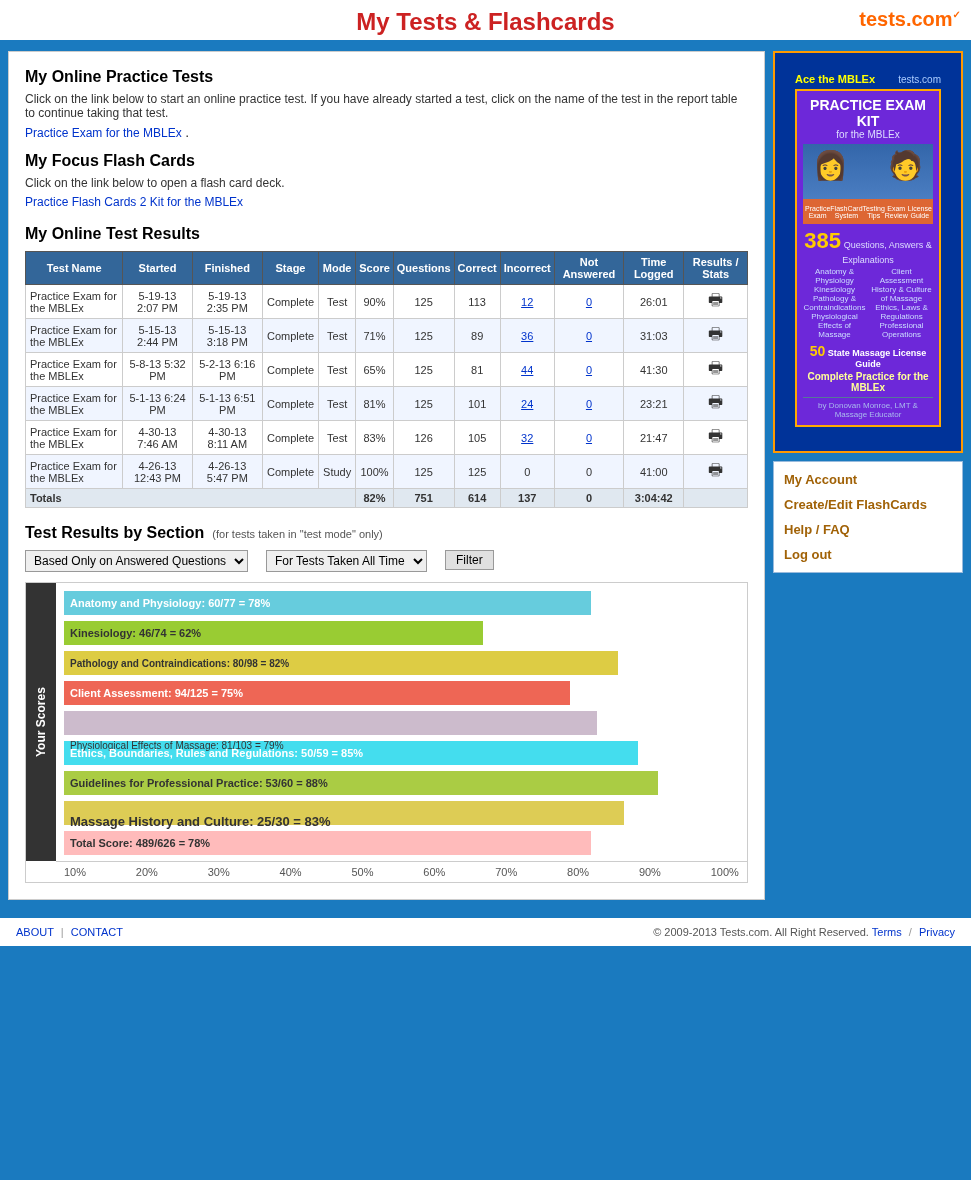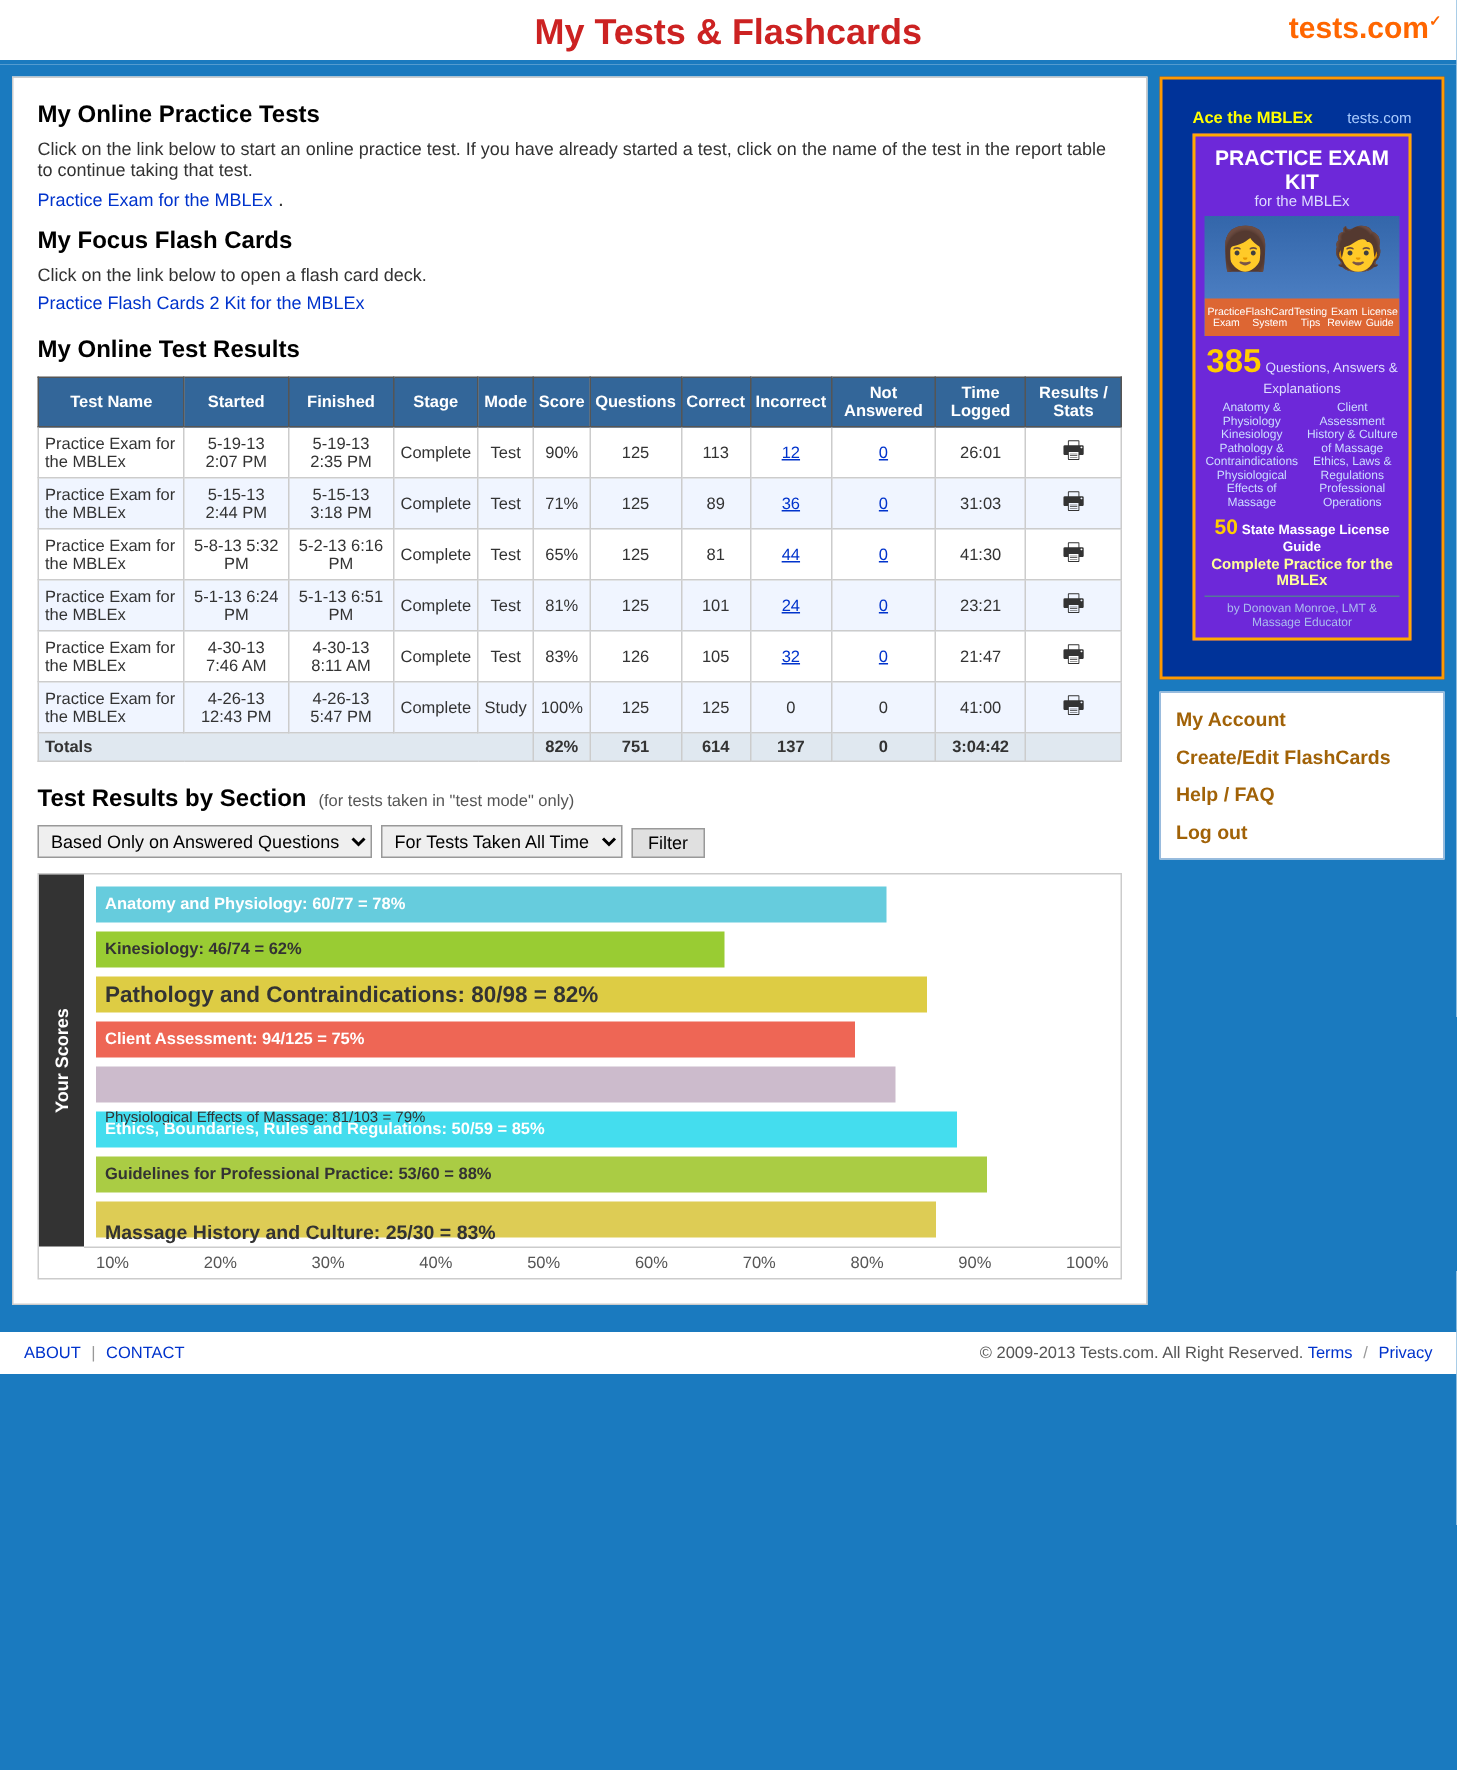--- a/index.html
+++ b/index.html
@@ -39,21 +39,21 @@
     .results-table .totals-row { background: #e0e8f0; font-weight: bold; }
     .results-table a { color: #0033cc; }
     .icon-btn { font-size: 16px; cursor: pointer; }
 
     
     .section-results-header { display: flex; align-items: baseline; gap: 8px; margin-top: 16px; margin-bottom: 8px; }
     .section-results-header h2 { margin: 0; }
     .section-results-note { font-size: 11px; color: #555; }
 
     
-    .filter-bar { display: flex; align-items: flex-end; gap: 6px; margin-bottom: 10px; }
+    .filter-bar { display: flex; align-items: flex-start; gap: 18px; margin-bottom: 10px; }
     .filter-bar select { padding: 2px 4px; font-size: 12px; border: 1px solid #999; }
     .filter-btn { background: #e0e0e0; border: 1px solid #999; padding: 2px 10px; font-size: 12px; cursor: pointer; }
 
     
     .chart-container { border: 1px solid #ccc; padding: 0; display: flex; flex-direction: column; }
     .chart-inner { display: flex; }
     .chart-y-label { writing-mode: vertical-rl; transform: rotate(180deg); background: #333; color: white; font-size: 12px; font-weight: bold; display: flex; align-items: center; justify-content: center; width: 30px; padding: 10px 0; }
     .chart-bars { flex: 1; padding: 8px 8px 0; }
     .bar-row { display: flex; align-items: center; margin-bottom: 6px; }
     .bar-label { font-size: 11px; color: white; padding: 2px 6px; white-space: nowrap; font-weight: bold; z-index: 1; }
@@ -238,21 +238,21 @@
             <div class="bar-row">
     <div class="bar-wrapper" style="width:100%;">
       <div class="bar" style="width:62%;background:#99cc33;">
         <span class="bar-label" style="font-size:11px;color:#333;font-weight:bold;">Kinesiology: 46/74 = 62%</span>
       </div>
     </div>
   </div>
             <div class="bar-row">
     <div class="bar-wrapper" style="width:100%;">
       <div class="bar" style="width:82%;background:#ddcc44;">
-        <span class="bar-label" style="font-size:15px;color:#333;font-weight:bold;">Pathology and Contraindications: 80/98 = 82%</span>
+        <span class="bar-label" style="font-size:10px;color:#333;font-weight:bold;">Pathology and Contraindications: 80/98 = 82%</span>
       </div>
     </div>
   </div>
             <div class="bar-row">
     <div class="bar-wrapper" style="width:100%;">
       <div class="bar" style="width:75%;background:#ee6655;">
         <span class="bar-label" style="font-size:11px;color:white;font-weight:bold;">Client Assessment: 94/125 = 75%</span>
       </div>
     </div>
   </div>
@@ -274,20 +274,27 @@
     <div class="bar-wrapper" style="width:100%;">
       <div class="bar" style="width:88%;background:#aacc44;">
         <span class="bar-label" style="font-size:11px;color:#333;font-weight:bold;">Guidelines for Professional Practice: 53/60 = 88%</span>
       </div>
     </div>
   </div>
             <div class="bar-row">
     <div class="bar-wrapper" style="width:100%;">
       <div class="bar" style="width:83%;background:#ddcc55;">
         <span class="bar-label" style="font-size:13px;color:#333;font-weight:bold;margin-top:16px;">Massage History and Culture: 25/30 = 83%</span>
+      </div>
+    </div>
+  </div>
+            <div class="bar-row">
+    <div class="bar-wrapper" style="width:100%;">
+      <div class="bar" style="width:78%;background:#ffbbbb;">
+        <span class="bar-label" style="font-size:11px;color:#333;font-weight:bold;">Total Score: 489/626 = 78%</span>
       </div>
     </div>
   </div>
           </div>
       </div>
       <div class="chart-x-axis" id="chart-x-axis">
           <span>10%</span>
           <span>20%</span>
           <span>30%</span>
           <span>40%</span>

